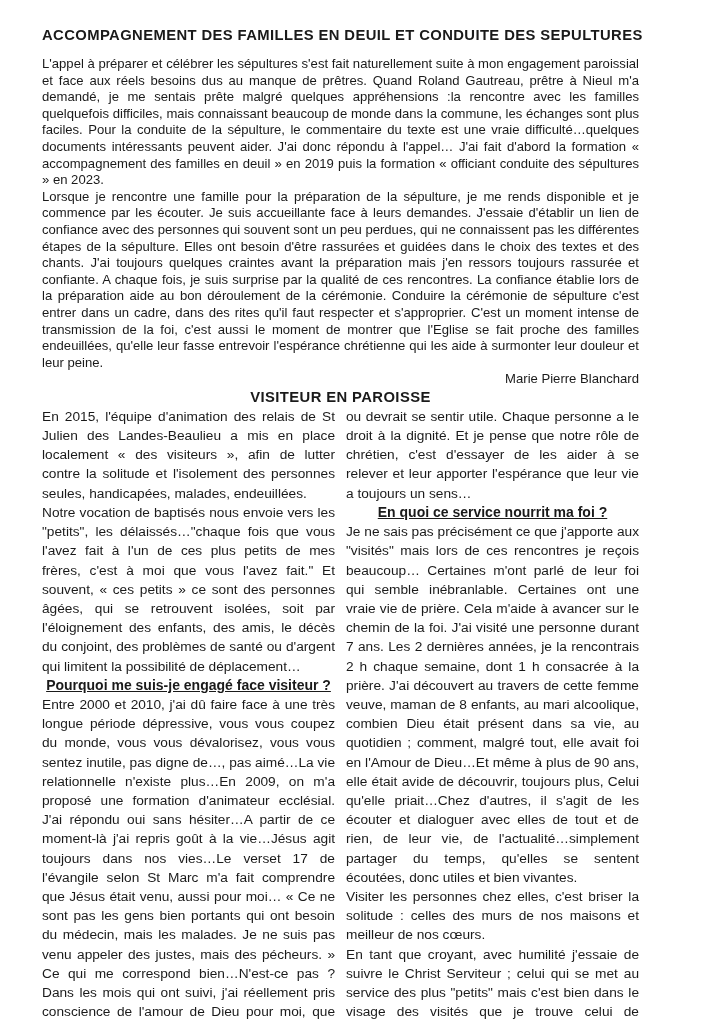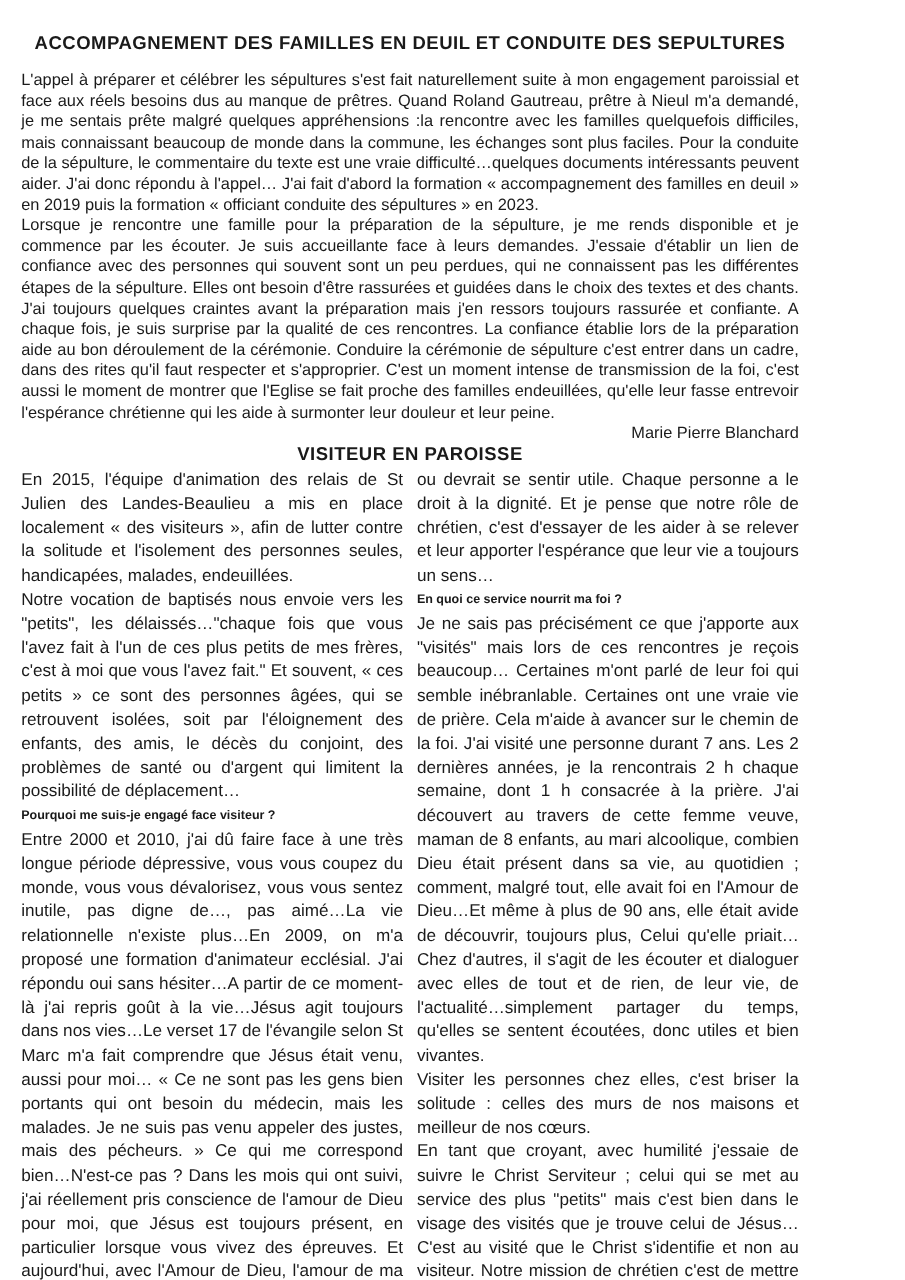--- a/index.html
+++ b/index.html
@@ -6,21 +6,21 @@
     margin: 0;
     padding: 0;
     background: #ffffff;
   }
   .page {
     width: 672px;
     height: 1024px;
     box-sizing: border-box;
     background: #ffffff;
     color: #1a1a1a;
-    padding: 27px 33px 20px 17px;
+    padding: 27px 33px 20px 42px;
     font-family: "Liberation Sans", "DejaVu Sans", sans-serif;
     overflow: hidden;
   }
   .article1-title {
     font-size: 14.8px;
     font-weight: bold;
     text-align: center;
     letter-spacing: 0.4px;
     margin: 0 0 13px 0;
     white-space: nowrap;
@@ -51,25 +51,26 @@
   .col {
     flex: 1;
   }
   .col-text {
     font-size: 13.7px;
     line-height: 19.2px;
     text-align: justify;
     margin: 0;
   }
   .col-subhead {
-    font-size: 10px;
+    font-size: 14px;
     line-height: 19.2px;
     font-weight: bold;
-    text-align: left;
+    text-align: center;
     margin: 0;
+    text-decoration: underline;
   }
 </style>
 </head>
 <body>
 
 <div class="page">
 
   <h1 class="article1-title">ACCOMPAGNEMENT DES FAMILLES EN DEUIL ET CONDUITE DES SEPULTURES</h1>
 
   <p class="body-text">L'appel à préparer et célébrer les sépultures s'est fait naturellement suite à mon engagement paroissial et face aux réels besoins dus au manque de prêtres. Quand Roland Gautreau, prêtre à Nieul m'a demandé, je me sentais prête malgré quelques appréhensions :la rencontre avec les familles quelquefois difficiles, mais connaissant beaucoup de monde dans la commune, les échanges sont plus faciles. Pour la conduite de la sépulture, le commentaire du texte est une vraie difficulté…quelques documents intéressants peuvent aider. J'ai donc répondu à l'appel… J'ai fait d'abord la formation « accompagnement des familles en deuil » en 2019 puis la formation « officiant conduite des sépultures » en 2023.</p>

